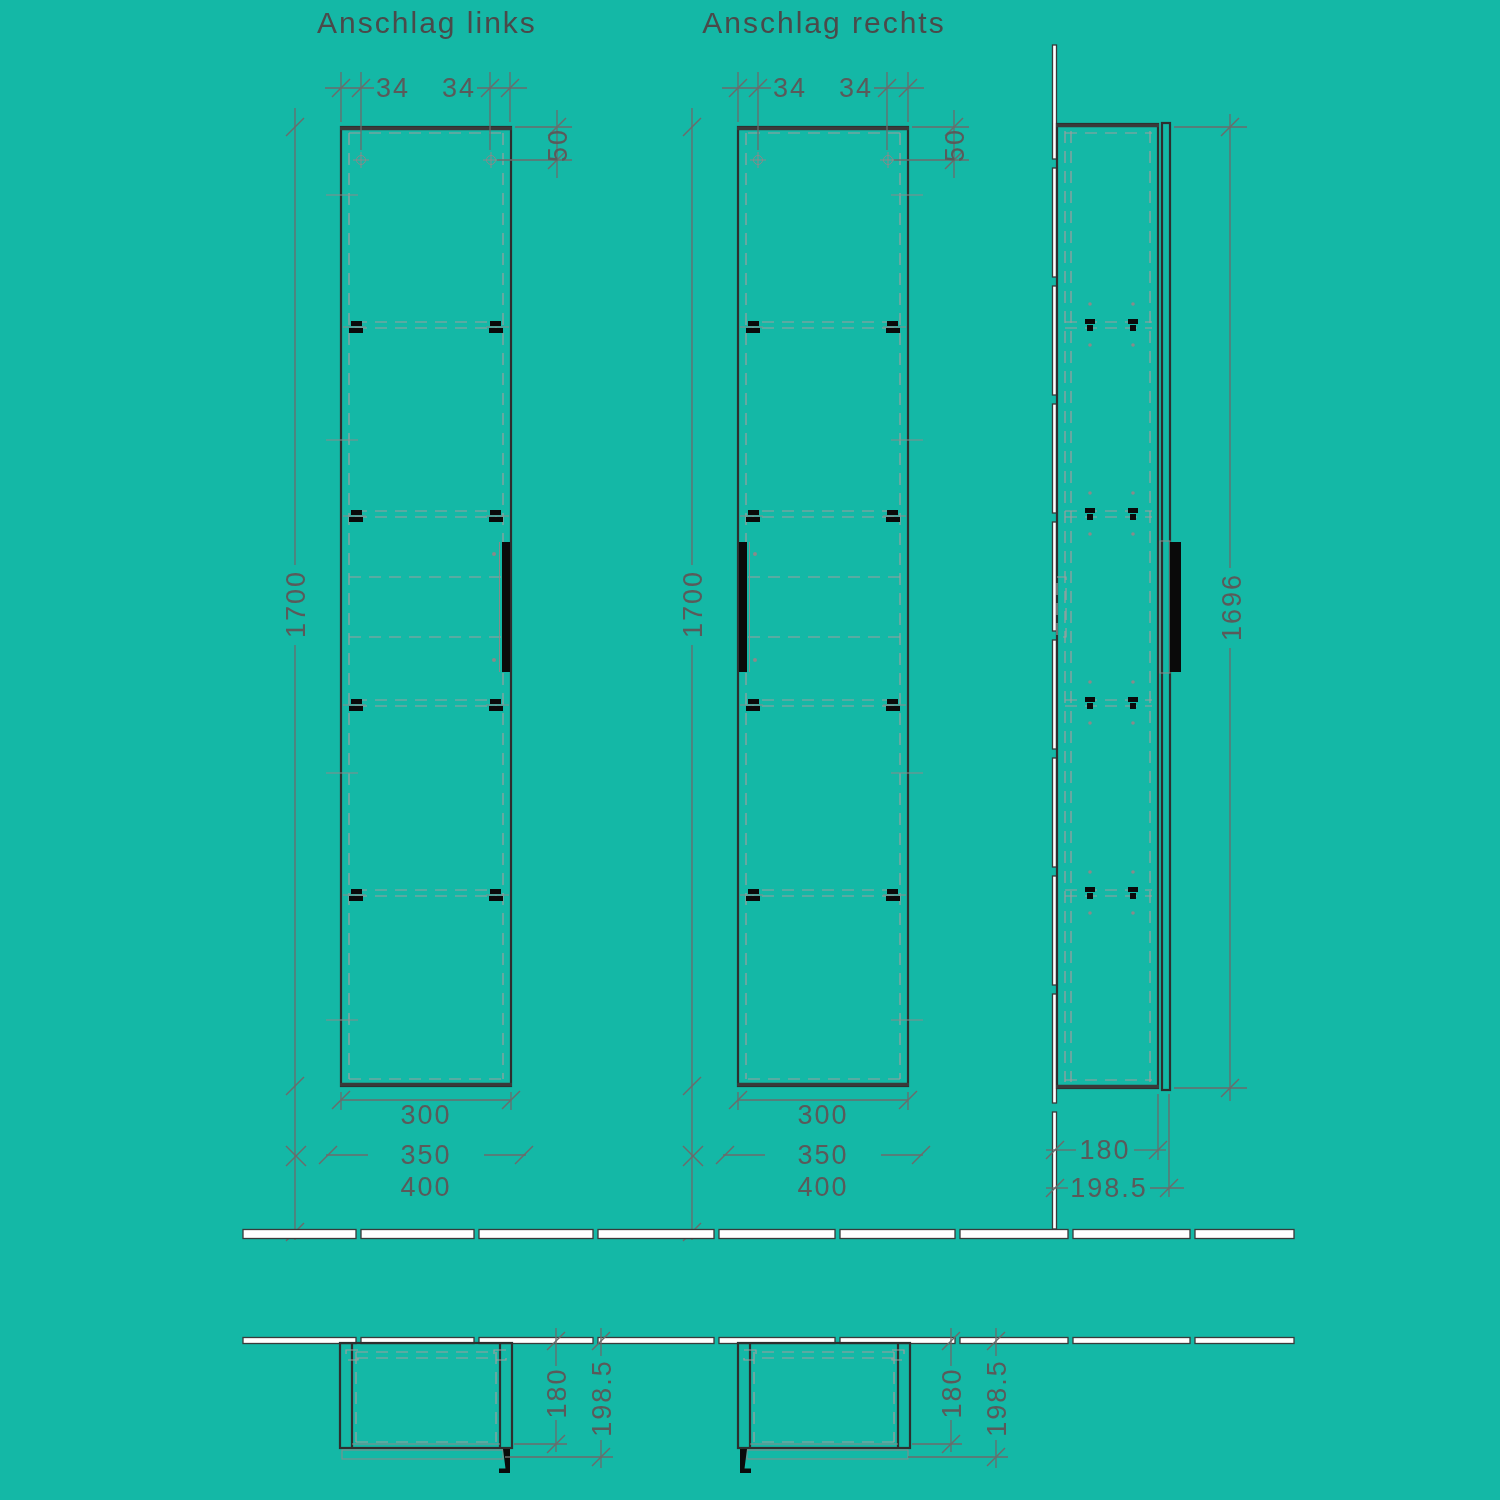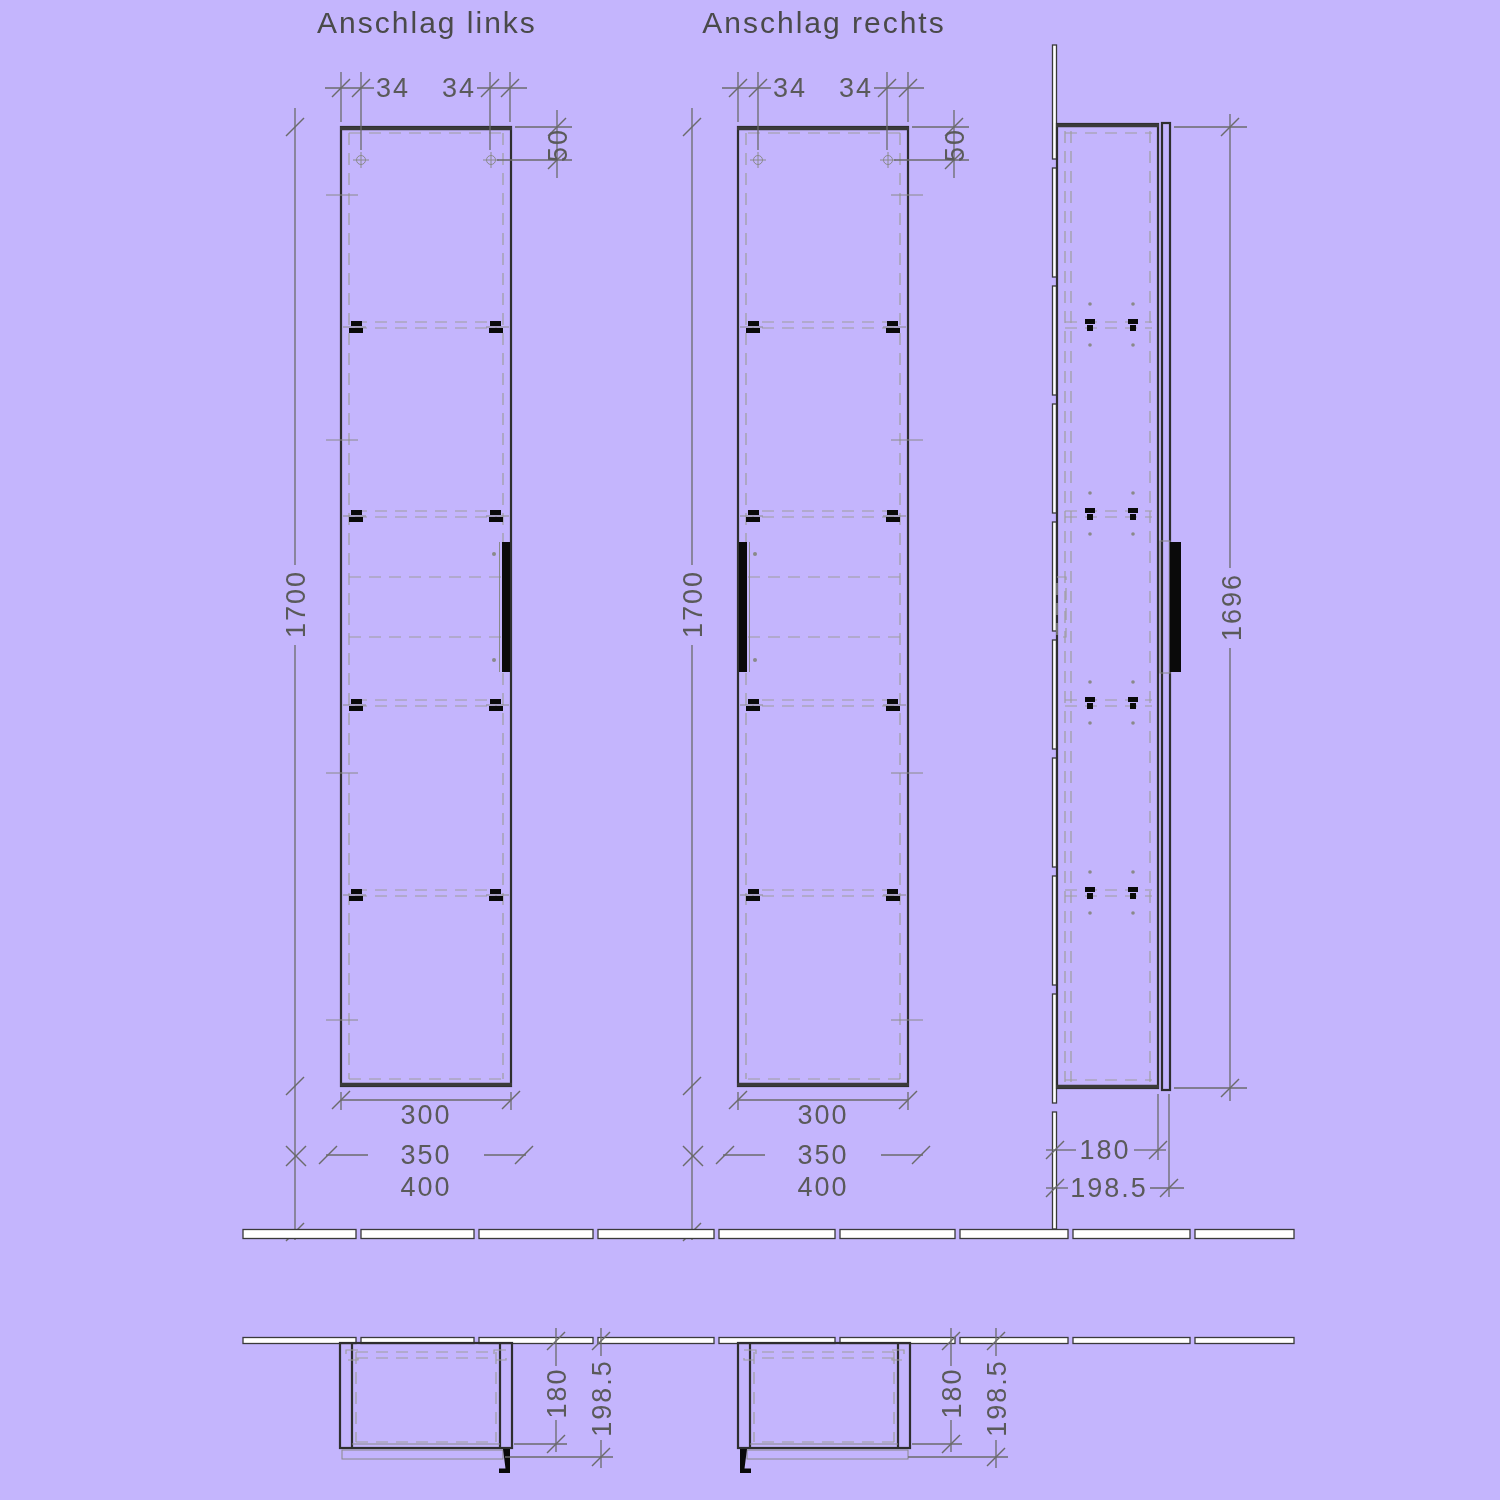--- a/index.html
+++ b/index.html
@@ -1,16 +1,16 @@
 <!DOCTYPE html>
 <html><head>
 <meta charset="utf-8">
 <style>
   html,body{margin:0;padding:0;background:#ffffff;}
-  .stage{position:relative;width:1500px;height:1500px;background:#c4b5fd;overflow:hidden;}
+  .stage{position:relative;width:1500px;height:1500px;background:#14b8a6;overflow:hidden;}
   svg{display:block;}
   .ol   {stroke:#2e2e2e;stroke-width:2.2;fill:none;}
   .thick{stroke:#3a3a3a;stroke-width:3.5;fill:none;}
   .band {stroke:#3a3a3a;stroke-width:1.3;fill:#fff;}
   .dim  {stroke:#6b6b6b;stroke-width:1.3;fill:none;}
   .tick {stroke:#6b6b6b;stroke-width:1.5;fill:none;}
   .dash {stroke:#9e9e9e;stroke-width:1.2;fill:none;stroke-dasharray:12 8;}
   .thin {stroke:#8a8a8a;stroke-width:1;fill:none;}
   .blk  {fill:#0a0a0a;stroke:none;}
   .dot  {fill:#8a8a8a;stroke:none;}

